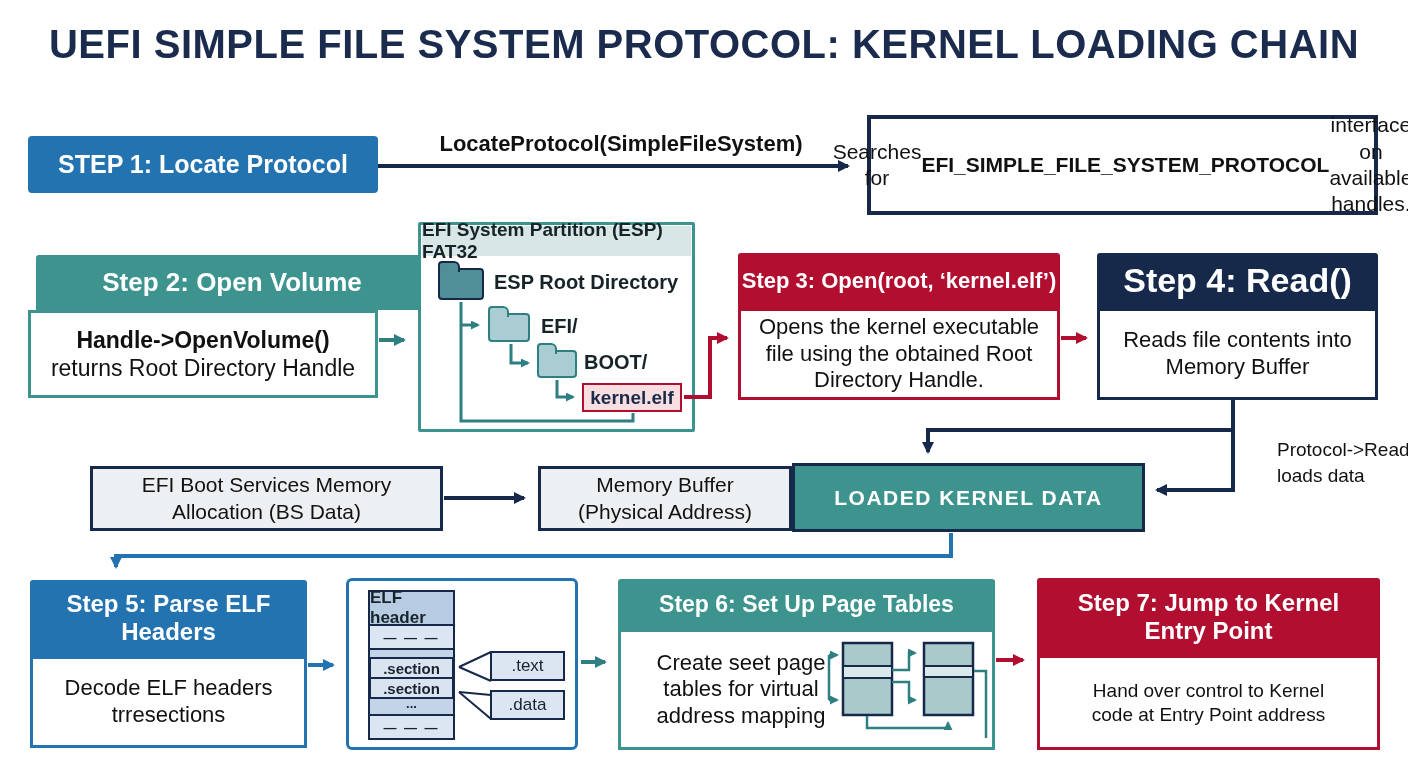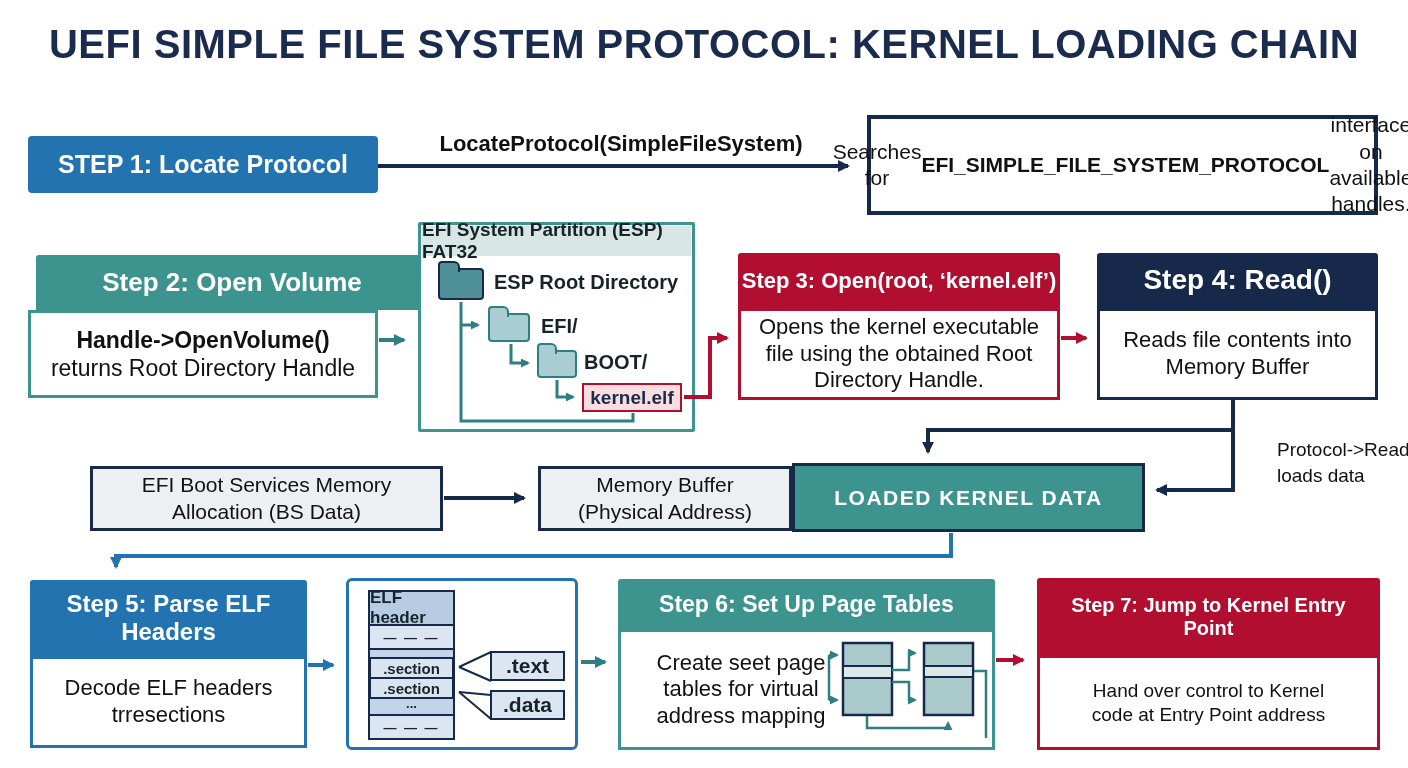--- a/index.html
+++ b/index.html
@@ -45,21 +45,21 @@
                   background:inherit;border:inherit;border-bottom:none;border-radius:4px 6px 0 0;}
   #folder-root{left:438px;top:268px;width:46px;height:32px;background:var(--folder-dark);border:2.5px solid var(--navy);}
   #folder-efi{left:488px;top:313px;width:42px;height:29px;background:var(--folder-light);border:2.5px solid var(--teal-dark);}
   #folder-boot{left:537px;top:350px;width:40px;height:28px;background:var(--folder-light);border:2.5px solid var(--teal-dark);}
   #kernel-file{left:582px;top:383px;width:100px;height:29px;background:var(--pink);border:2.5px solid var(--red);
                display:flex;align-items:center;justify-content:center;font-size:19px;font-weight:700;color:#1A2B4A;}
   
   #step3-head{left:738px;top:253px;width:322px;height:55px;background:var(--red);font-size:22px;}
   #step3-body{left:738px;top:308px;width:322px;height:92px;border:3px solid var(--red);font-size:22px;padding:2px 10px;}
   
-  #step4-head{left:1097px;top:253px;width:281px;height:55px;background:var(--navy);font-size:28px;}
+  #step4-head{left:1097px;top:253px;width:281px;height:55px;background:var(--navy);font-size:34px;}
   #step4-body{left:1097px;top:308px;width:281px;height:92px;border:3px solid var(--navy);font-size:22px;}
   #read-label{left:1243px;top:437px;width:165px;font-size:19px;font-weight:400;color:var(--ink);line-height:1.35;margin-left:34px;}
   
   .mem-box{background:var(--graybox);border:3px solid var(--navy);display:flex;flex-direction:column;
            align-items:center;justify-content:center;text-align:center;font-size:21px;color:var(--ink);line-height:1.25;}
   #bs-box{left:90px;top:466px;width:353px;height:65px;}
   #buffer-box{left:538px;top:466px;width:254px;height:65px;}
   #loaded-box{left:792px;top:463px;width:353px;height:69px;background:var(--teal);border:3.5px solid var(--navy);
               display:flex;align-items:center;justify-content:center;color:#fff;font-size:21px;font-weight:700;letter-spacing:1.5px;}
   
@@ -69,29 +69,29 @@
   .elf-row{position:absolute;left:368px;width:87px;border:2px solid var(--navy);display:flex;align-items:center;
            justify-content:center;color:#16242A;}
   #elf-header-row{top:590px;height:36px;background:var(--elf-header-bg);font-weight:700;font-size:17px;}
   #elf-dash-top{top:624px;height:26px;background:var(--elf-dash-bg);font-weight:700;font-size:13px;letter-spacing:2px;}
   #elf-tall{top:648px;height:68px;background:var(--elf-tall-bg);flex-direction:column;justify-content:flex-start;}
   #elf-dash-bottom{top:714px;height:26px;background:var(--elf-dash-bg);font-weight:700;font-size:13px;letter-spacing:2px;}
   .elf-dots{font-weight:700;font-size:13px;line-height:9px;height:9px;}
   .elf-section{width:85px;height:22px;border:2px solid var(--navy);background:var(--elf-section-bg);
                display:flex;align-items:center;justify-content:center;font-weight:700;font-size:15px;margin-top:-2px;}
   .elf-side{position:absolute;left:490px;width:75px;height:30px;border:2.5px solid var(--navy);background:var(--elf-dash-bg);
-            display:flex;align-items:center;justify-content:center;font-weight:700;font-size:21px;color:#16242A;}
+            display:flex;align-items:center;justify-content:center;font-weight:400;font-size:17px;color:#16242A;}
   #elf-text{top:651px;} #elf-data{top:690px;}
   
   #step6-head{left:618px;top:579px;width:377px;height:50px;background:var(--teal);font-size:23px;}
   #step6-body{left:618px;top:629px;width:377px;height:121px;border:3px solid var(--teal);font-size:22px;
               justify-content:center;align-items:flex-start;}
   #step6-text{margin-left:14px;width:212px;text-align:center;line-height:1.2;}
   
-  #step7-head{left:1037px;top:578px;width:343px;height:77px;background:var(--red);font-size:20px;padding:4px 30px;}
+  #step7-head{left:1037px;top:578px;width:343px;height:77px;background:var(--red);font-size:24px;padding:4px 30px;}
   #step7-body{left:1037px;top:655px;width:343px;height:95px;border:3px solid var(--red);font-size:19px;}
   #connector-layer{position:absolute;left:0;top:0;z-index:5;pointer-events:none;}
   #connector-layer .navy{stroke:var(--navy);} #connector-layer .teal{stroke:var(--teal-dark);}
   #connector-layer .red{stroke:var(--red);} #connector-layer .blue{stroke:var(--blue);}
   #connector-layer .f-navy{fill:var(--navy);} #connector-layer .f-teal{fill:var(--teal-dark);}
   #connector-layer .f-red{fill:var(--red);} #connector-layer .f-blue{fill:var(--blue);}
 </style>
 </head>
 <body>
 

